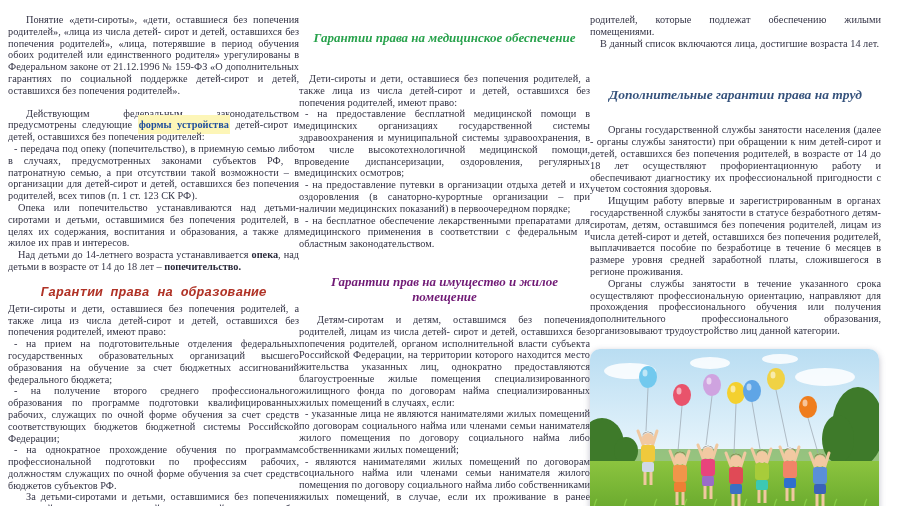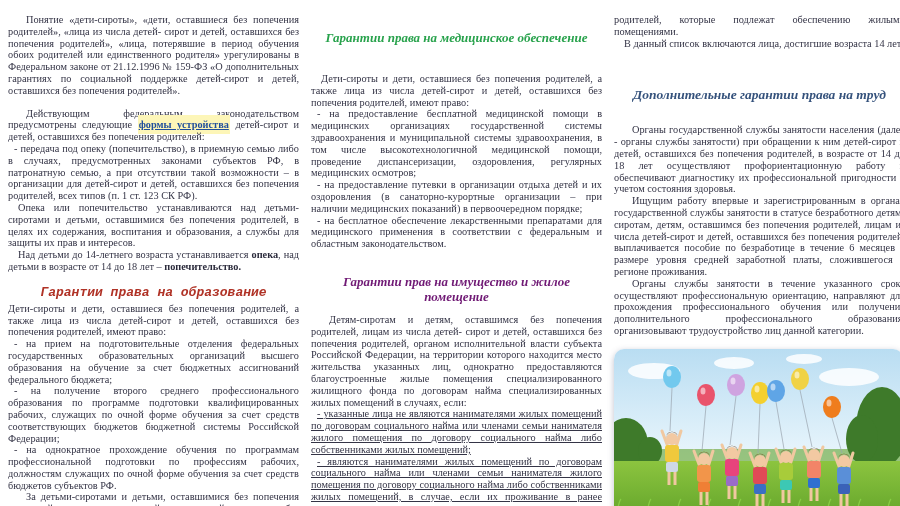--- a/index.html
+++ b/index.html
@@ -1,60 +1,60 @@
 <!DOCTYPE html>
 <html><head>
 <meta charset="utf-8">
 <style>
   html,body{margin:0;padding:0;}
   body{
     width:900px;height:506px;overflow:hidden;background:#ffffff;
     font-family:"Liberation Serif","DejaVu Serif",serif;
     color:#343446;
   }
-  .page{display:flex;gap:12px;padding:6px 8px;box-sizing:border-box;width:818px;height:506px;}
+  .page{display:flex;padding:6px 8px;box-sizing:border-box;width:818px;height:506px;}
   .col{width:291px;flex:0 0 291px;font-size:10.3px;line-height:11.8px;text-align:justify;}
   .col p{margin:0;}
   .ind{text-indent:18px;}
   .ind-sm{text-indent:10px;}
   .li{text-indent:6px;}
   h2{
     font-size:13px;line-height:15px;font-weight:bold;font-style:italic;
     text-align:center;margin:0;
   }
   .h-edu{color:#b03226;margin:12px 0 3px 0;font-family:Liberation Mono, monospace;}
   .h-med{color:#28a24c;margin:24px 0 28px 0;}
   .h-hou{color:#701a75;margin:24px 0 10px 0;}
   .h-lab{color:#35527c;margin:38px 0 0 0;font-size:13.5px;}
   .gap8{margin-top:8px !important;}
   .gap11{margin-top:11px !important;}
   .gap22{margin-top:22px !important;}
   .hl-link{
-    color:#1f4e9c;font-weight:bold;text-decoration:underline;
+    color:#1f4e9c;font-weight:bold;
     background:#fdf6b8;padding:4px 1px;
   }
   b{color:#2b2b3c;}
-  .ul{text-decoration:underline;}
+  .ul{}
   .photo-frame{
     margin-top:12px;width:289px;height:201px;border-radius:10px;overflow:hidden;
     box-shadow:0 2px 6px rgba(110,110,140,.45), inset 0 0 10px #ffffff;
     position:relative;
   }
   .photo-frame svg{display:block;}
 </style>
 </head>
 <body>
 
 <div class="page">
 
   <div class="col">
     <p class="ind gap8">Понятие «дети-сироты», «дети, оставшиеся без попечения родителей», «лица из числа детей- сирот и детей, оставшихся без попечения родителей», «лица, потерявшие в период обучения обоих родителей или единственного родителя» урегулированы в Федеральном законе от 21.12.1996 № 159-ФЗ «О дополнительных гарантиях по социальной поддержке детей-сирот и детей, оставшихся без попечения родителей».</p>
     <p class="ind gap11"><span>Действующим федеральным законодательством предусмотрены следующие </span><span class="hl-link">формы устройства</span><span> детей-сирот и детей, оставшихся без попечения родителей:</span></p>
     <p class="li">- передача под опеку (попечительство), в приемную семью либо в случаях, предусмотренных законами субъектов РФ, в патронатную семью, а при отсутствии такой возможности – в организации для детей-сирот и детей, оставшихся без попечения родителей, всех типов (п. 1 ст. 123 СК РФ).</p>
-    <p class="ind-sm">Опека или попечительство устанавливаются над детьми-сиротами и детьми, оставшимися без попечения родителей, в целях их содержания, воспитания и образования, а службы для защиты их прав и интересов.</p>
+    <p class="ind-sm">Опека или попечительство устанавливаются над детьми-сиротами и детьми, оставшимися без попечения родителей, в целях их содержания, воспитания и образования, а также для жилое их прав и интересов.</p>
     <p class="ind-sm"><span>Над детьми до 14-летнего возраста устанавливается </span><b>опека</b><span>, над детьми в возрасте от 14 до 18 лет – </span><b>попечительство.</b></p>
     <h2 class="h-edu">Гарантии права на образование</h2>
     <p>Дети-сироты и дети, оставшиеся без попечения родителей, а также лица из числа детей-сирот и детей, оставшихся без попечения родителей, имеют право:</p>
     <p class="li">- на прием на подготовительные отделения федеральных государственных образовательных организаций высшего образования на обучение за счет бюджетных ассигнований федерального бюджета;</p>
     <p class="li">- на получение второго среднего профессионального образования по программе подготовки квалифицированных рабочих, служащих по очной форме обучения за счет средств соответствующих бюджетов бюджетной системы Российской Федерации;</p>
     <p class="li">- на однократное прохождение обучения по программам профессиональной подготовки по профессиям рабочих, должностям служащих по очной форме обучения за счет средств бюджетов субъектов РФ.</p>
     <p class="ind">За детьми-сиротами и детьми, оставшимися без попечения родителей, лицами из числа детей-сирот и детей, оставшихся без попечения родителей, прошедшими профессиональное обучение в рамках освоения образовательных программ среднего общего образования, образовательных программ среднего профессионального образования, сохраняется право на однократное прохождение обучения по программам профессиональной подготовки по профессиям рабочих, должностям служащих по очной форме обучения за счет средств бюджетов субъектов РФ.</p>
   </div>
 
   <div class="col">

